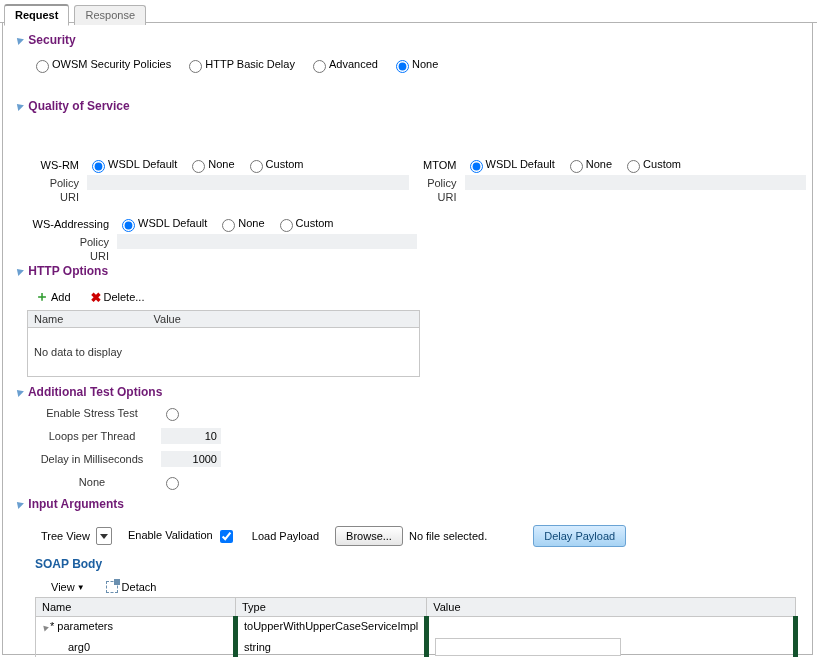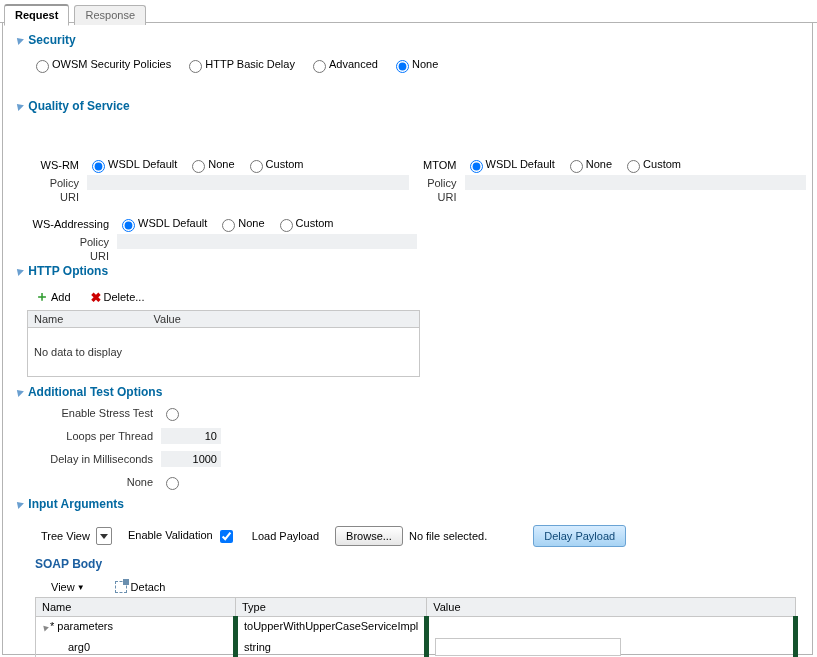--- a/index.html
+++ b/index.html
@@ -40,21 +40,21 @@
   }
   .content {
     border: 1px solid #b3b3b3;
     border-top: none;
     padding: 6px 6px 10px 12px;
     width: 811px;
     height: 632px;
     margin: 0 2px;
   }
   .section-header {
-    color: #0369a1;
+    color: #701a75;
     font-weight: bold;
     font-size: 12px;
     margin: 4px 0 6px 0;
   }
   .disclosure-icon {
     display: inline-block;
     width: 0;
     height: 0;
     border-left: 4px solid transparent;
     border-right: 4px solid transparent;
@@ -161,21 +161,21 @@
   .opts-grid {
     padding-left: 16px;
   }
   .opts-row {
     display: flex;
     align-items: center;
     margin-bottom: 7px;
   }
   .opts-label {
     width: 130px;
-    text-align: right;
+    text-align: center;
     padding-right: 8px;
     color: #333;
   }
   .opts-input {
     width: 60px;
     height: 16px;
     background: #eef0f2;
     border: none;
     text-align: right;
     padding: 0 4px;
@@ -226,21 +226,21 @@
   }
   .soap-header {
     color: #1c5fa0;
     font-weight: bold;
     font-size: 12px;
     margin: 2px 0 6px 20px;
   }
   .soap-toolbar {
     padding: 4px 0 4px 36px;
     display: flex;
-    gap: 30px;
+    gap: 21px;
     align-items: center;
   }
   .view-menu {
     display: flex;
     align-items: center;
     gap: 2px;
     cursor: pointer;
   }
   .soap-table {
     border-collapse: collapse;

